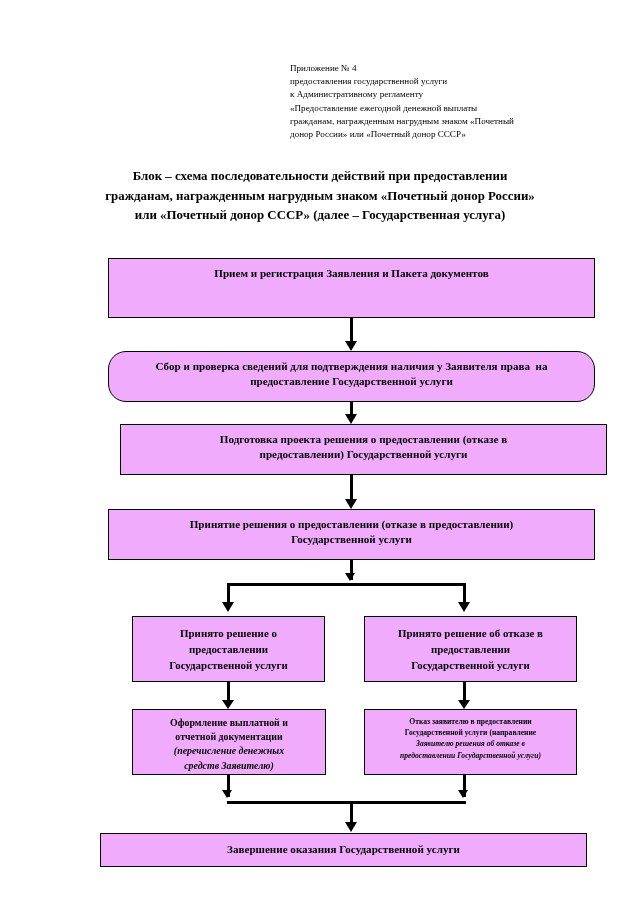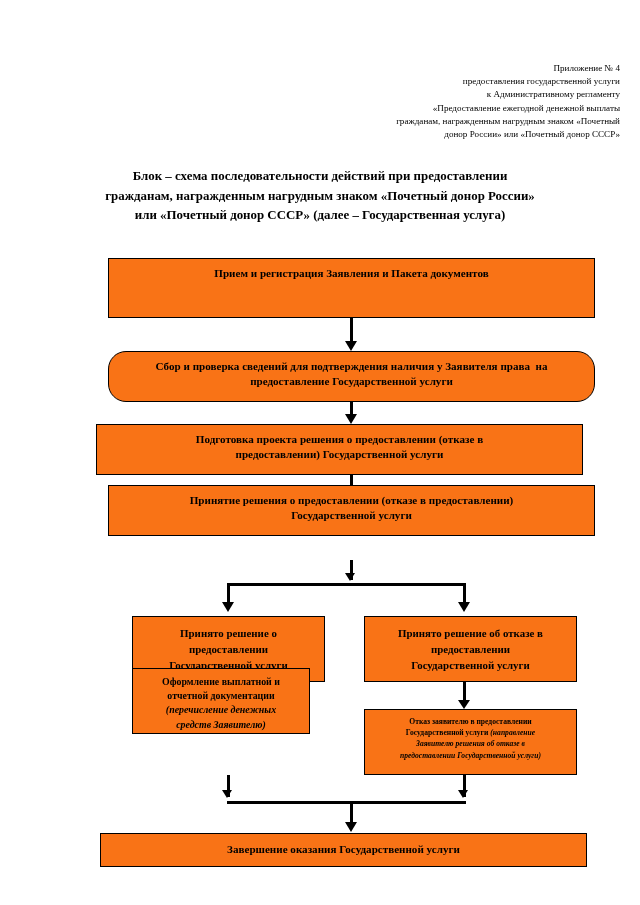--- a/index.html
+++ b/index.html
@@ -20,21 +20,21 @@
     position: absolute;
     inset: 0;
   }
 
   
   .header-block {
     position: absolute;
     left: 290px;
     top: 62px;
     width: 330px;
-    text-align: right;
+    text-align: left;
     font-size: 9.1px;
     line-height: 13.2px;
     font-weight: normal;
   }
   .header-block div { white-space: pre-wrap; }
 
   
   .doc-title {
     position: absolute;
     left: 46px;
@@ -45,21 +45,21 @@
     line-height: 19.6px;
     font-weight: bold;
   }
   .doc-title div { white-space: pre-wrap; }
 
   
   .box {
     position: absolute;
     box-sizing: border-box;
     border: 1.6px solid #000;
-    background: #f97316;
+    background: #f0abfc;
     text-align: center;
   }
   .box .inner {
     position: absolute;
     left: 0;
     right: 0;
   }
   .box .line { white-space: pre-wrap; }
 
   
@@ -157,31 +157,31 @@
   <div class="box box-main" style="left:108px; top:351px; width:487px; height:51px;border-radius:18px;">
     <div class="inner">
       <div class="line">Сбор и проверка сведений для подтверждения наличия у Заявителя права  на</div>
       <div class="line">предоставление Государственной услуги</div>
     </div>
   </div>
 
   <div class="vline" style="left:350px; top:402px; height:16px;"></div>
   <div class="arrowhead" style="left:345px; top:414px;"></div>
 
-  <div class="box box-main" style="left:96px; top:424px; width:487px; height:51px;">
+  <div class="box box-main" style="left:120px; top:424px; width:487px; height:51px;">
     <div class="inner">
       <div class="line">Подготовка проекта решения о предоставлении (отказе в</div>
       <div class="line">предоставлении) Государственной услуги</div>
     </div>
   </div>
 
   <div class="vline" style="left:350px; top:475px; height:28px;"></div>
   <div class="arrowhead" style="left:345px; top:499px;"></div>
 
-  <div class="box box-main" style="left:108px; top:485px; width:487px; height:51px;">
+  <div class="box box-main" style="left:108px; top:509px; width:487px; height:51px;">
     <div class="inner">
       <div class="line">Принятие решения о предоставлении (отказе в предоставлении)</div>
       <div class="line">Государственной услуги</div>
     </div>
   </div>
 
   <div class="vline" style="left:350px; top:560px; height:20px;"></div>
   <div class="arrowhead" style="left:345px; top:573px; border-top-width:8px; border-left-width:5.5px; border-right-width:5.5px;"></div>
   <div class="hline" style="left:227px; top:583px; width:239px;"></div>
   <div class="vline" style="left:227px; top:583px; height:24px;"></div>
@@ -204,33 +204,33 @@
       <div class="line">Государственной услуги</div>
     </div>
   </div>
 
   <div class="vline" style="left:227px; top:682px; height:20px;"></div>
   <div class="arrowhead" style="left:222px; top:700px; border-top-width:9px;"></div>
 
   <div class="vline" style="left:463px; top:682px; height:20px;"></div>
   <div class="arrowhead" style="left:458px; top:700px; border-top-width:9px;"></div>
 
-  <div class="box box-action-left" style="left:132px; top:668px; width:178px; height:66px;">
+  <div class="box box-action-left" style="left:132px; top:709px; width:194px; height:66px;">
     <div class="inner">
       <div class="line">Оформление выплатной и</div>
       <div class="line">отчетной документации</div>
       <div class="line ital">(перечисление денежных</div>
       <div class="line ital">средств Заявителю)</div>
     </div>
   </div>
 
   <div class="box box-action-right" style="left:364px; top:709px; width:213px; height:66px;">
     <div class="inner">
       <div class="line">Отказ заявителю в предоставлении</div>
-      <div class="line"><span>Государственной услуги </span><span class="ital" style="font-style:italic">(направление</span></div>
+      <div class="line"><span>Государственной услуги </span><span class="ital" style="">(направление</span></div>
       <div class="line ital">Заявителю решения об отказе в</div>
       <div class="line ital">предоставлении Государственной услуги)</div>
     </div>
   </div>
 
   <div class="vline" style="left:227px; top:775px; height:22px;"></div>
   <div class="arrowhead" style="left:222px; top:790px; border-top-width:8px; border-left-width:5.5px; border-right-width:5.5px;"></div>
 
   <div class="vline" style="left:463px; top:775px; height:22px;"></div>
   <div class="arrowhead" style="left:458px; top:790px; border-top-width:8px; border-left-width:5.5px; border-right-width:5.5px;"></div>

